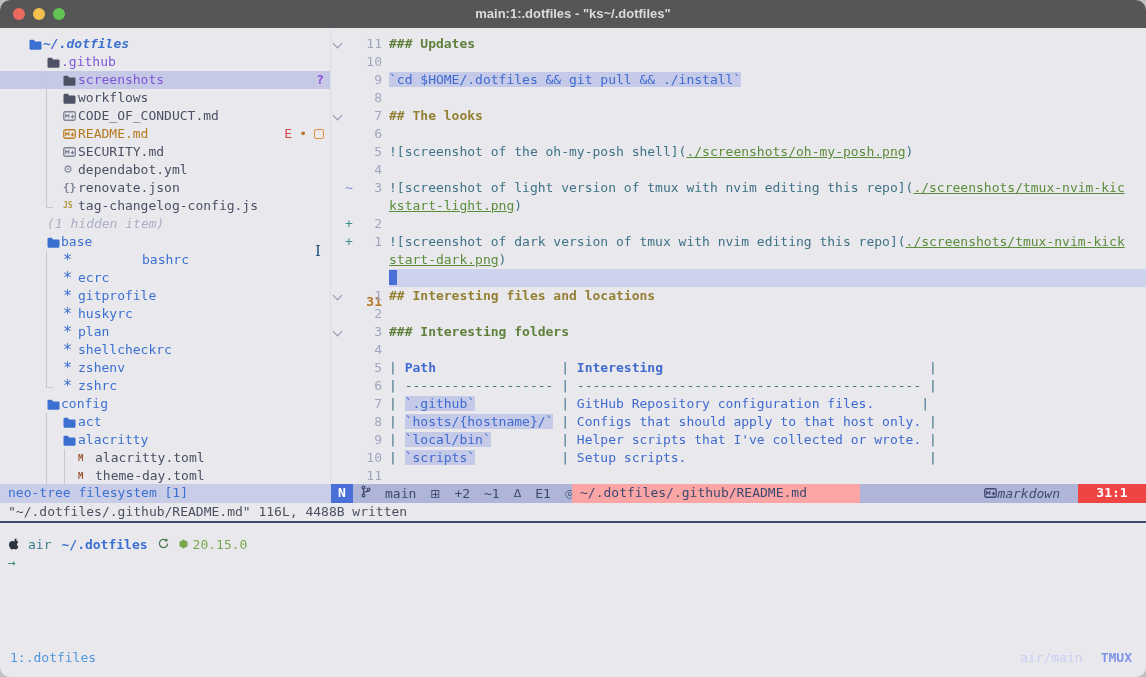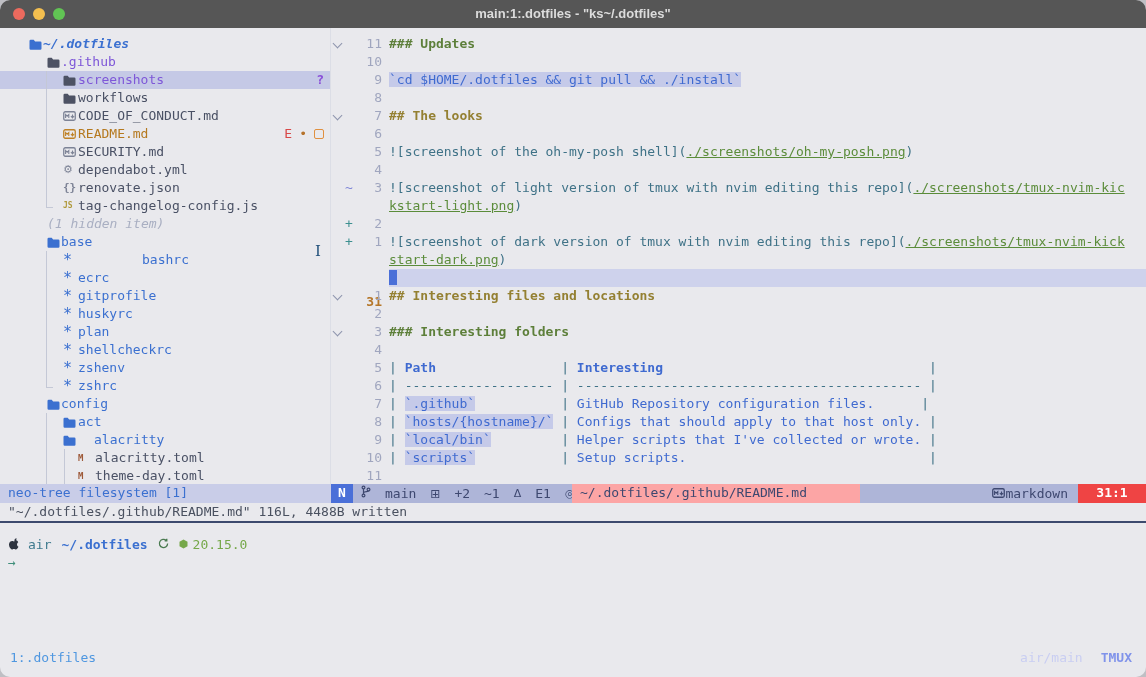--- a/index.html
+++ b/index.html
@@ -58,21 +58,21 @@
   .th{color:#3f6ad0;font-weight:bold;}
   .cl{color:#3f6ad0;}
   .cursor{display:inline-block;width:8px;height:15px;background:#4a6fd8;vertical-align:text-bottom;}
   
   .status-row{flex:0 0 18px;display:flex;}
   .neotree-status{flex:0 0 331px;box-sizing:border-box;background:#c9cde8;color:#3b70d0;padding-left:8px;}
   .lualine{flex:1;display:flex;background:#aeb5d8;color:#3e4870;}
   .mode-badge{flex:0 0 22px;background:#4a6fd8;color:#ffffff;font-weight:bold;text-align:center;}
   .sl-left{flex:0 0 219px;display:flex;align-items:center;padding-left:8px;box-sizing:border-box;gap:14px;overflow:hidden;border-radius:6px;}
   .sl-path{flex:0 0 288px;box-sizing:border-box;background:#fca5a5;padding-left:8px;overflow:hidden;}
-  .sl-right{flex:1;display:flex;align-items:center;justify-content:flex-end;padding-right:10px;}
+  .sl-right{flex:1;display:flex;align-items:center;justify-content:flex-end;padding-right:18px;font-style:italic;}
   .pos-badge{flex:0 0 68px;background:#ef4444;color:#ffffff;font-weight:bold;text-align:center;}
   
   .cmdline{flex:0 0 18px;color:#4a5160;padding-left:8px;white-space:pre;}
   .divider{flex:0 0 2px;background:#3d4a6e;}
   .shell{flex:1;padding:13px 0 0 8px;position:relative;}
   .prompt-line{height:18px;display:flex;align-items:center;}
   .sh-host{color:#3f7a8e;margin:0 10px 0 8px;}
   .sh-path{color:#3b70d0;font-weight:bold;margin-right:10px;}
   .sh-ver{color:#76a84a;margin-left:5px;}
   .sh-arrow{color:#3f8e7a;}
@@ -277,21 +277,21 @@
           </span>
           <span class="t-label lbl-blue" style="left: 78px;">act</span>
         </div>
         <div class="tree-row">
           <div class="t-guide-v" style="left: 46px;"></div>
           <span class="t-icon" style="left: 63px;">
             <svg width="13" height="11" viewBox="0 0 13 11">
               <path d="M0.5 2 a1.2 1.2 0 0 1 1.2-1.2 h3 l1.4 1.7 h5.2 a1.2 1.2 0 0 1 1.2 1.2 v5.8 a1.2 1.2 0 0 1 -1.2 1.2 h-9.6 a1.2 1.2 0 0 1 -1.2-1.2 z" fill="#3b70d0"></path>
             </svg>
           </span>
-          <span class="t-label lbl-blue" style="left: 78px; margin-left: 16px;">alacritty</span>
+          <span class="t-label lbl-blue" style="left: 78px;">alacritty</span>
         </div>
         <div class="tree-row">
           <div class="t-guide-v" style="left: 46px;"></div>
           <div class="t-guide-v" style="left: 64px;"></div>
           <span class="t-icon" style="left: 78px;">
             <span style="color:#9e5a3a;font-size:9px;font-weight:bold">M</span>
           </span>
           <span class="t-label lbl-plain" style="left: 95px;">alacritty.toml</span>
         </div>
         <div class="tree-row">

